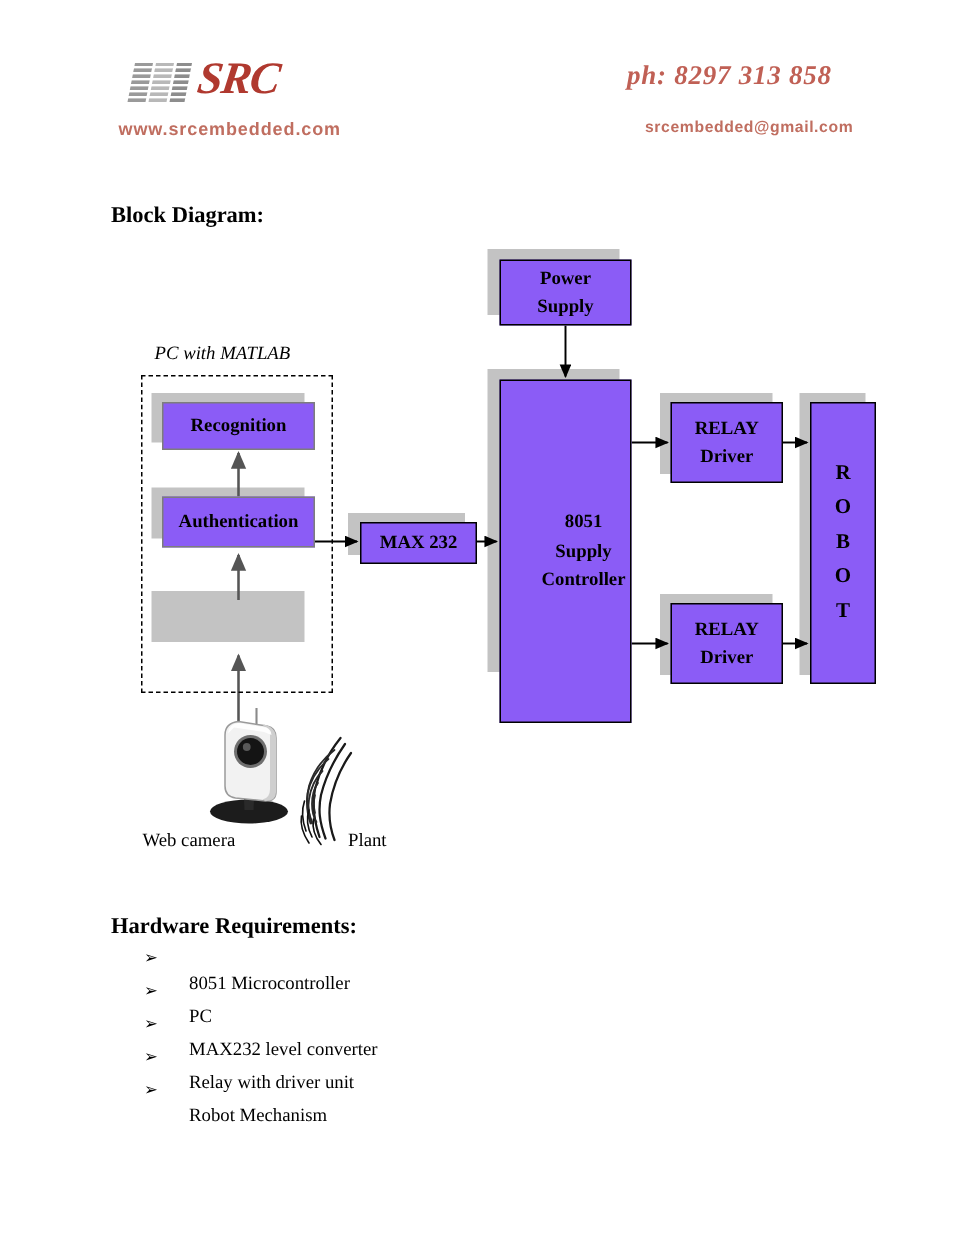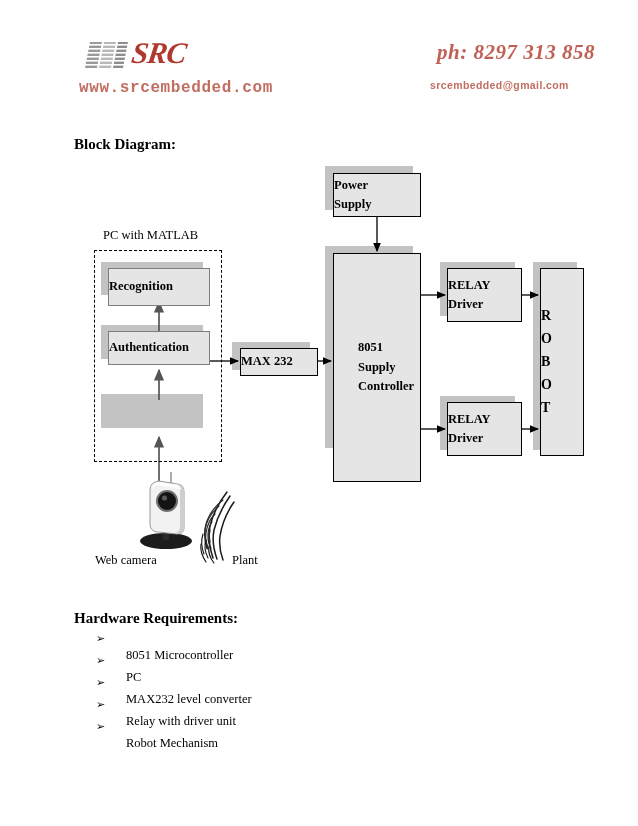--- a/index.html
+++ b/index.html
@@ -30,30 +30,29 @@
     font-weight: bold; font-style: italic;
     font-size: 30px; letter-spacing: -1px;
     color: #b0392f;
     transform: skewX(-8deg);
   }
 
   #phone {
     position: absolute; left: 418px; top: 40px;
     font-family: "Liberation Serif", serif;
     font-weight: bold; font-style: italic;
-    font-size: 21px;
+    font-size: 18px;
     color: #c06055;
     letter-spacing: 0.5px;
-    margin-left: 19px;
   }
   #website {
     position: absolute; left: 79px; top: 79px;
-    font-family: Liberation Mono, monospace;
+    font-family: Liberation Sans, sans-serif;
     font-weight: bold;
-    font-size: 16px;
+    font-size: 12px;
     color: #c06e60;
     letter-spacing: 0.6px;
   }
   #email {
     position: absolute; left: 430px; top: 79px;
     font-family: "Liberation Sans", sans-serif;
     font-weight: bold;
     font-size: 10.5px;
     color: #c06e60;
     letter-spacing: 0.4px;
@@ -72,26 +71,26 @@
 
   
   #diagram {
     position: absolute; left: 0; top: 0;
     width: 638px; height: 600px;
   }
 
   
   .box {
     position: absolute;
-    background: #e5e5e5;
+    background: #8b5cf6;
     border: 1.4px solid #000000;
     box-sizing: border-box;
     display: flex;
     flex-direction: column;
-    align-items: flex-start;
+    align-items: center;
     justify-content: center;
     font-family: "Liberation Serif", serif;
     font-weight: bold;
     font-size: 12.5px;
     line-height: 1.55;
     text-align: center;
     z-index: 3;
   }
   .shadow {
     position: absolute;
@@ -106,21 +105,21 @@
     left: 94px; top: 250px;
     width: 128px; height: 212px;
     border: 1.6px dashed #000;
     box-sizing: border-box;
     background: transparent;
     z-index: 2;
   }
   #pc-label {
     position: absolute; left: 103px; top: 228px;
     font-family: "Liberation Serif", serif;
-    font-size: 12.5px; font-weight: normal;
+    font-size: 12.5px; font-weight: normal; font-style: italic;
   }
 
   
   .img-label {
     position: absolute;
     font-family: "Liberation Serif", serif;
     font-size: 12.5px;
     font-weight: normal;
   }
   #label-webcam { left: 95px; top: 553px; }
@@ -225,21 +224,21 @@
 
     <line x1="522" y1="295" x2="538" y2="295" stroke="#000" stroke-width="1.3" marker-end="url(#ah)"></line>
 
     <line x1="522" y1="429" x2="538" y2="429" stroke="#000" stroke-width="1.3" marker-end="url(#ah)"></line>
   </svg>
 
   <div id="pc-label">PC with MATLAB</div>
   <div id="pc-dashed"></div>
 
   <div class="shadow" style="left:101px; top:262px; width:102px; height:33px;"></div>
-  <div class="box grey-border" id="box-recognition" style="left:108px; top:268px; width:102px; height:38px;">
+  <div class="box grey-border" id="box-recognition" style="left:108px; top:268px; width:102px; height:32px;">
     <span>Recognition</span>
   </div>
 
   <div class="shadow" style="left:101px; top:325px; width:102px; height:34px;"></div>
   <div class="box grey-border" id="box-authentication" style="left:108px; top:331px; width:102px; height:34px;">
     <span>Authentication</span>
   </div>
 
   <div class="shadow" style="left:101px; top:394px; width:102px; height:34px;"></div>
 

